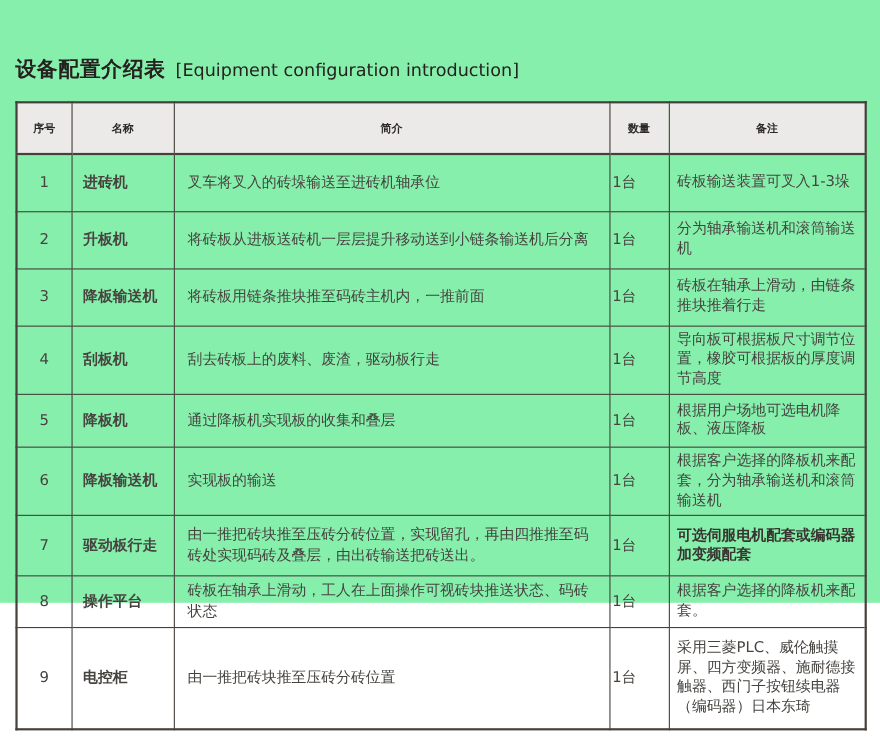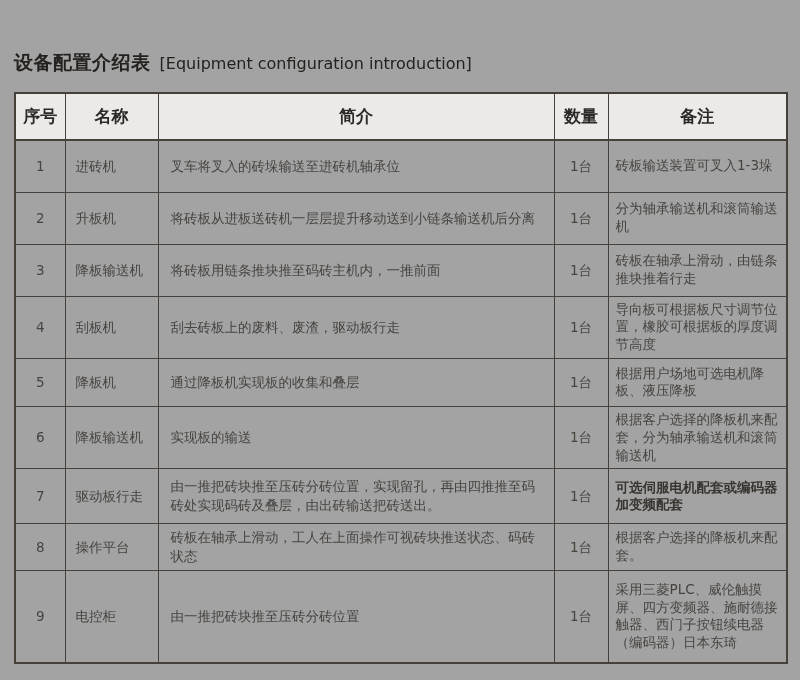--- a/index.html
+++ b/index.html
@@ -2,21 +2,21 @@
 <html><head>
 <meta charset="utf-8">
 <style>
   * { box-sizing: border-box; }
   html, body { margin: 0; padding: 0; background: #ffffff; }
   body {
     width: 800px; height: 680px;
     font-family: "DejaVu Sans", "Liberation Sans", sans-serif;
     color: #3d3d3d;
   }
-  .page { position: relative; width: 800px; height: 680px; background: #a3a3a3; }
+  .page { position: relative; width: 800px; height: 548px; background: #86efac; }
 
   .doc-title {
     position: absolute; left: 14px; top: 50px;
     white-space: nowrap; color: #24211e;
   }
   .doc-title .zh { font-size: 19px; font-weight: bold; letter-spacing: 0.5px; }
   .doc-title .en { font-size: 16px; font-weight: normal; margin-left: 4px; }
 
   table.config {
     position: absolute; left: 14px; top: 92px;
@@ -28,33 +28,33 @@
   .config col.c-desc   { width: 396px; }
   .config col.c-qty    { width: 54px; }
   .config col.c-remark { width: 179px; }
 
   .config th, .config td { border: 1px solid #46403b; }
 
   .config thead th {
     background: #ebeae8;
     border-bottom: 2px solid #46403b;
     height: 47px;
-    font-size: 17px; font-weight: bold; color: #2c2926;
+    font-size: 10px; font-weight: bold; color: #2c2926;
     text-align: center; vertical-align: middle;
     padding: 0 4px;
   }
 
   .config td {
     font-size: 13.5px; line-height: 1.4; color: #474440;
     vertical-align: middle; padding: 4px 8px;
     word-break: break-all;
   }
   .config td.col-no  { text-align: center; padding: 4px 2px; }
-  .config td.col-qty { text-align: center; padding: 4px 2px; }
-  .config td.col-name   { padding: 4px 6px 4px 10px; }
+  .config td.col-qty { padding: 4px 2px; }
+  .config td.col-name   { padding: 4px 6px 4px 10px; font-weight: bold; }
   .config td.col-desc   { padding: 4px 10px 4px 12px; margin-left: 31px; }
   .config td.col-remark { padding: 4px 4px 4px 7px; line-height: 1.32; }
   .config td.bold { font-weight: bold; color: #38342f; }
 
   .config tbody tr:nth-child(1) { height: 52px; }
   .config tbody tr:nth-child(2) { height: 52px; }
   .config tbody tr:nth-child(3) { height: 52px; }
   .config tbody tr:nth-child(4) { height: 51px; }
   .config tbody tr:nth-child(5) { height: 48px; }
   .config tbody tr:nth-child(6) { height: 50px; }

